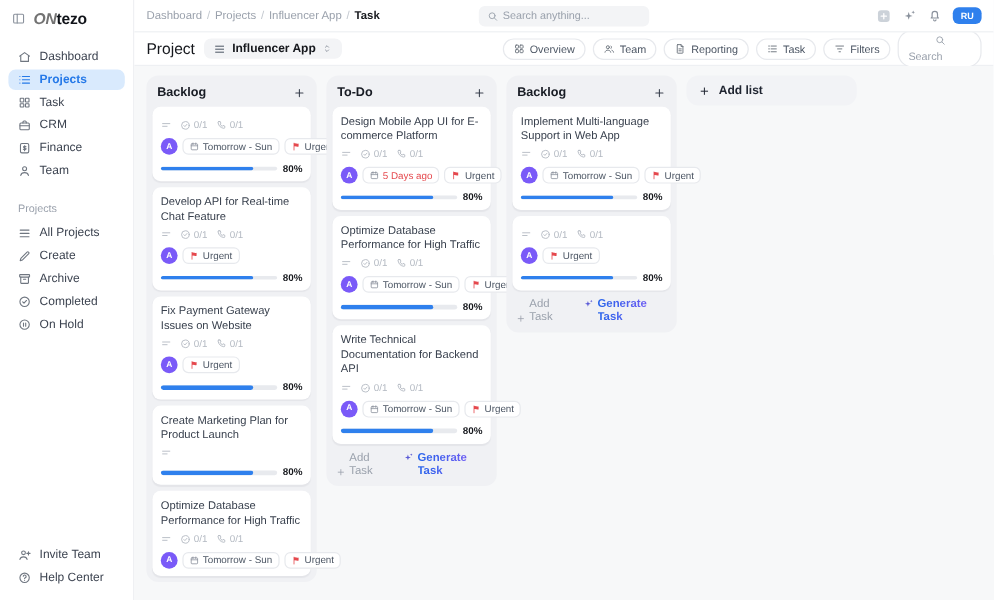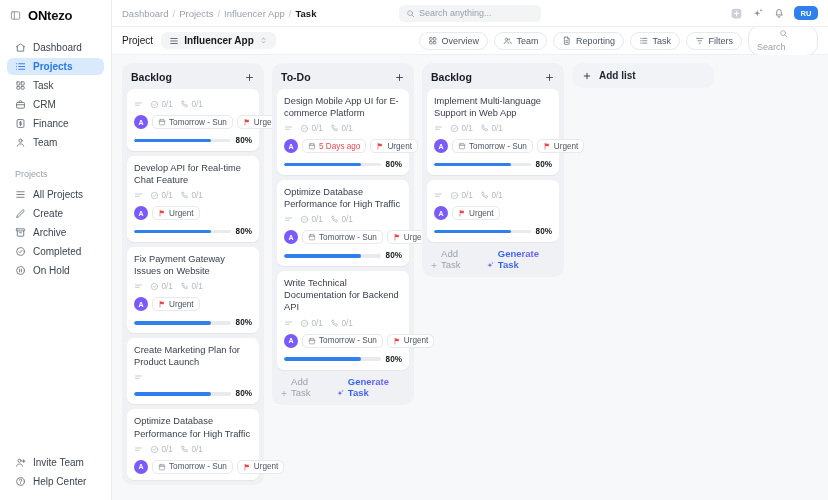--- a/index.html
+++ b/index.html
@@ -7,21 +7,21 @@
   body { font-family:"Liberation Sans", sans-serif; background:#fff; color:#16181d; }
   .app { display:flex; width:100%; height:100%; }
 
   
   .sidebar { width:112px; min-width:112px; background:#fff; border-right:1px solid #ebedf0; display:flex; flex-direction:column; }
   .logo-row { display:flex; align-items:center; gap:7px; padding:8px 10px 6px; }
   .ic { display:inline-flex; }
   .ic svg { width:100%; height:100%; }
   .ic-toggle { width:11px; height:11px; color:#8a919c; }
   .logo { font-size:13px; font-weight:800; letter-spacing:-.2px; }
-  .logo-blue { color:#000000; }
+  .logo-blue { color:#737373;font-style:italic; }
   .logo-dark { color:#101319; }
   .side-item { display:flex; align-items:center; gap:7px; padding:3px 8px; margin:2px 7px; border-radius:6px; font-size:10px; color:#3c4350; cursor:pointer; }
   .side-item .ic { width:11px; height:11px; color:#6f7680; flex:none; }
   .side-item.active { background:#d9eafd; color:#2579e8; font-weight:600; }
   .side-item.active .ic { color:#2579e8; }
   #side-menu { margin-top:8px; }
   .side-section { margin:16px 15px 5px; font-size:9px; color:#9aa1ac; }
   .side-footer { margin-top:auto; margin-bottom:8px; }
 
   
@@ -35,21 +35,21 @@
   .topsearch .ic { width:9px; height:9px; color:#9aa1ac; flex:none; }
   .topsearch input { border:none; outline:none; background:transparent; font-size:9px; width:100%; color:#3c4350; font-family:inherit; }
   .topsearch input::placeholder { color:#9aa1ac; }
   .top-actions { margin-left:auto; display:flex; align-items:center; gap:9px; padding-right:10px; }
   .ic-plussq { width:13px; height:13px; color:#ccd2d9; cursor:pointer; }
   .ic-top { width:12px; height:12px; color:#8a919c; cursor:pointer; }
   .avatar-badge { width:24px; height:14px; border-radius:5px; background:#2f80ed; color:#fff; font-size:7.5px; font-weight:700; display:flex; align-items:center; justify-content:center; cursor:pointer; }
 
   
   .toolbar { height:28px; min-height:28px; background:#fff; border-bottom:1px solid #eef0f3; display:flex; align-items:center; gap:8px; padding:0 10px; }
-  .proj-label { font-size:10px; color:#16181d;text-align:right; }
+  .proj-label { font-size:13px; color:#16181d;text-align:right; }
   .proj-select { background:#f3f4f6; border-radius:6px; padding:3px 8px; display:flex; align-items:center; gap:5px; cursor:pointer; }
   .proj-select .ic-list { width:10px; height:10px; color:#4b5563; }
   .proj-name { font-size:10px; font-weight:700; color:#16181d; }
   .ic-updown { width:9px; height:9px; color:#8a919c; }
   .toolbar-right { margin-left:auto; display:flex; align-items:center; gap:6px; }
   .view-btn { border:1px solid #e7e9ed; background:#fff; border-radius:12px; padding:3px 8px; display:flex; align-items:center; gap:4px; font-size:9px; color:#4b5563; font-family:inherit; cursor:pointer; }
   .view-btn .ic { width:9.5px; height:9.5px; color:#6f7680; }
   .tb-search { border:1px solid #e7e9ed; border-radius:12px; padding:3px 8px; display:flex; align-items:center; gap:4px; background:#fff;flex-direction:column; }
   .tb-search .ic { width:9px; height:9px; color:#9aa1ac; flex:none; }
   .tb-search input { border:none; outline:none; background:transparent; width:52px; font-size:9px; color:#3c4350; font-family:inherit; }
@@ -74,21 +74,21 @@
   .chip .cal { color:#8a919c; }
   .chip.overdue { color:#e5484d; }
   .chip .flag { color:#e5484d; }
   .progress-row { margin-top:7px; display:flex; align-items:center; gap:5px; }
   .track { flex:1; height:3.5px; border-radius:2px; background:#e8eaee; overflow:hidden; }
   .fill { height:100%; border-radius:2px; background:#2f80ed; }
   .pct { font-size:8.2px; font-weight:700; color:#16181d; }
   .col-footer { display:flex; align-items:center; gap:10px; padding:6px 3px 2px; }
   .add-task { display:flex; align-items:flex-end; gap:3px; color:#9aa1ac; font-size:9.5px; cursor:pointer; }
   .add-task .ic { width:9px; height:9px; color:#9aa1ac; }
-  .gen-task { display:flex; align-items:flex-end; gap:3px; font-size:9.5px; font-weight:700; cursor:pointer; }
+  .gen-task { display:flex; align-items:flex-start; gap:3px; font-size:9.5px; font-weight:700; cursor:pointer; }
   .gen-ic { width:10px; height:10px; color:#5b5bd6; }
   .gen-label { background:linear-gradient(90deg,#2563eb,#8b5cf6); -webkit-background-clip:text; background-clip:text; color:transparent; }
   .add-list { width:142px; min-width:142px; background:#f2f3f6; border-radius:10px; padding:7px 10px; display:flex; align-items:center; gap:7px; font-size:10px; font-weight:700; color:#1f2430; cursor:pointer; }
   .add-list .ic { width:10px; height:10px; color:#1f2430; }
 </style>
 </head>
 <body>
 
 <div class="app">
   <aside class="sidebar">

